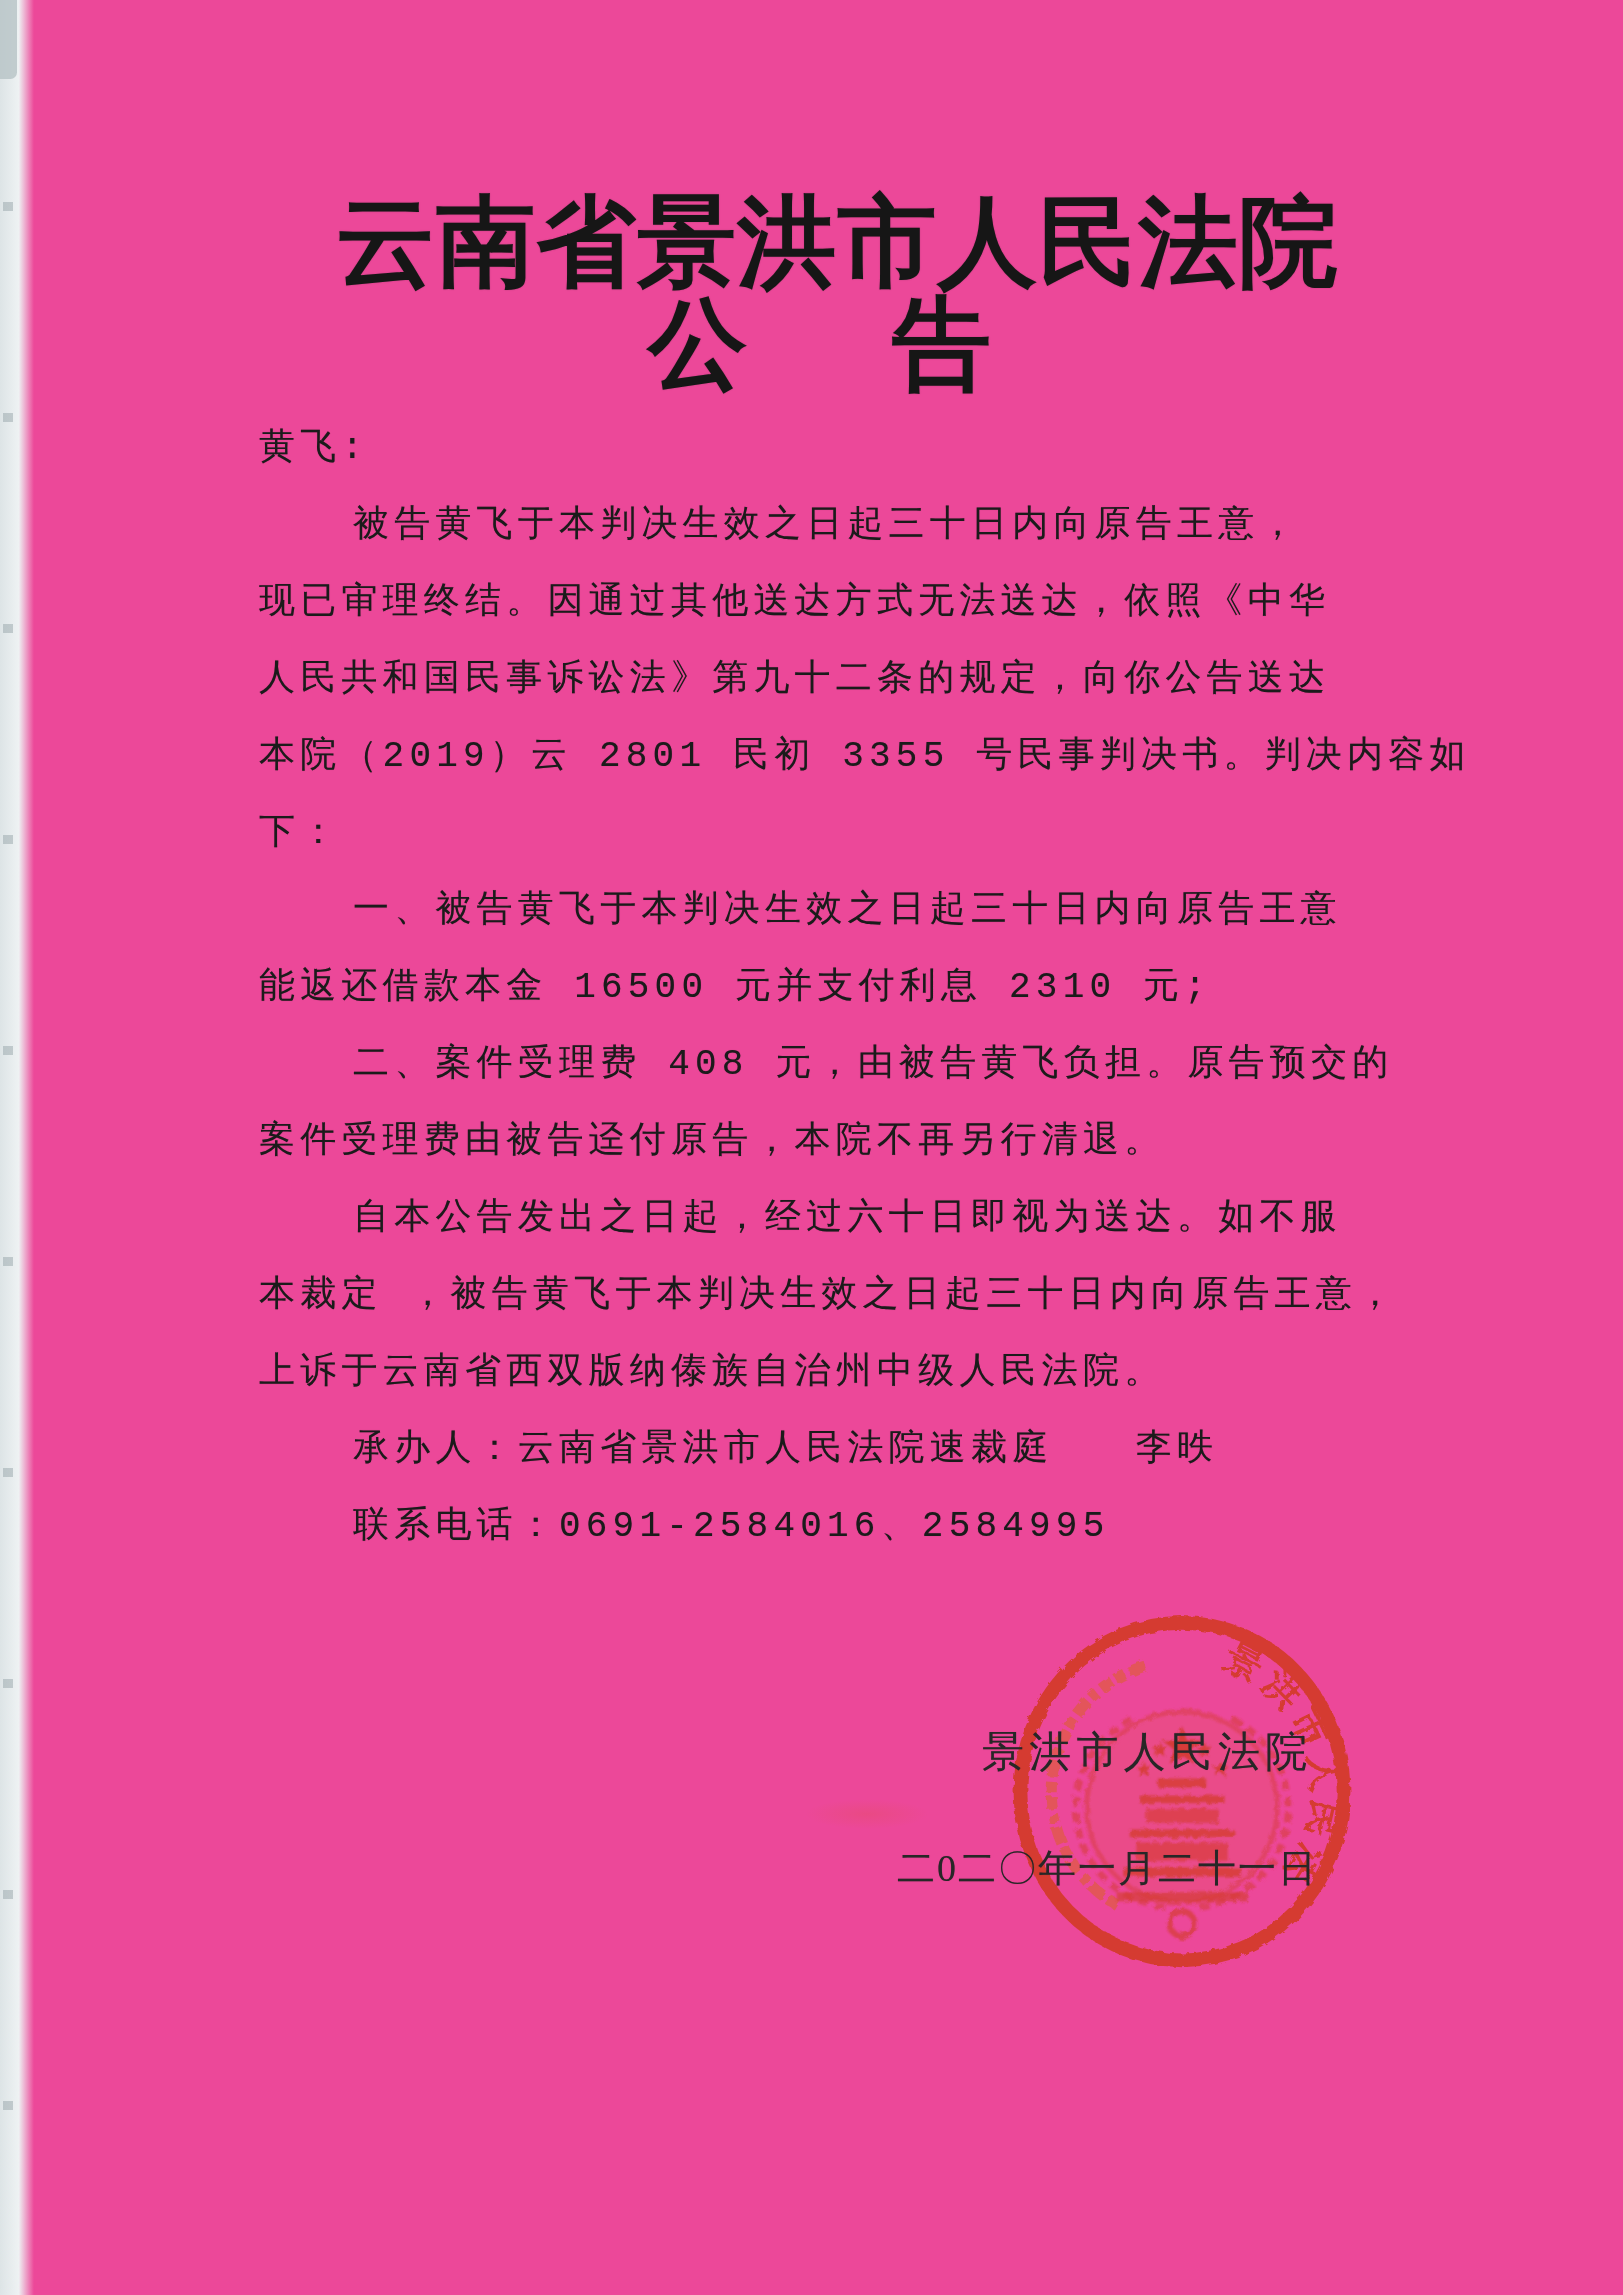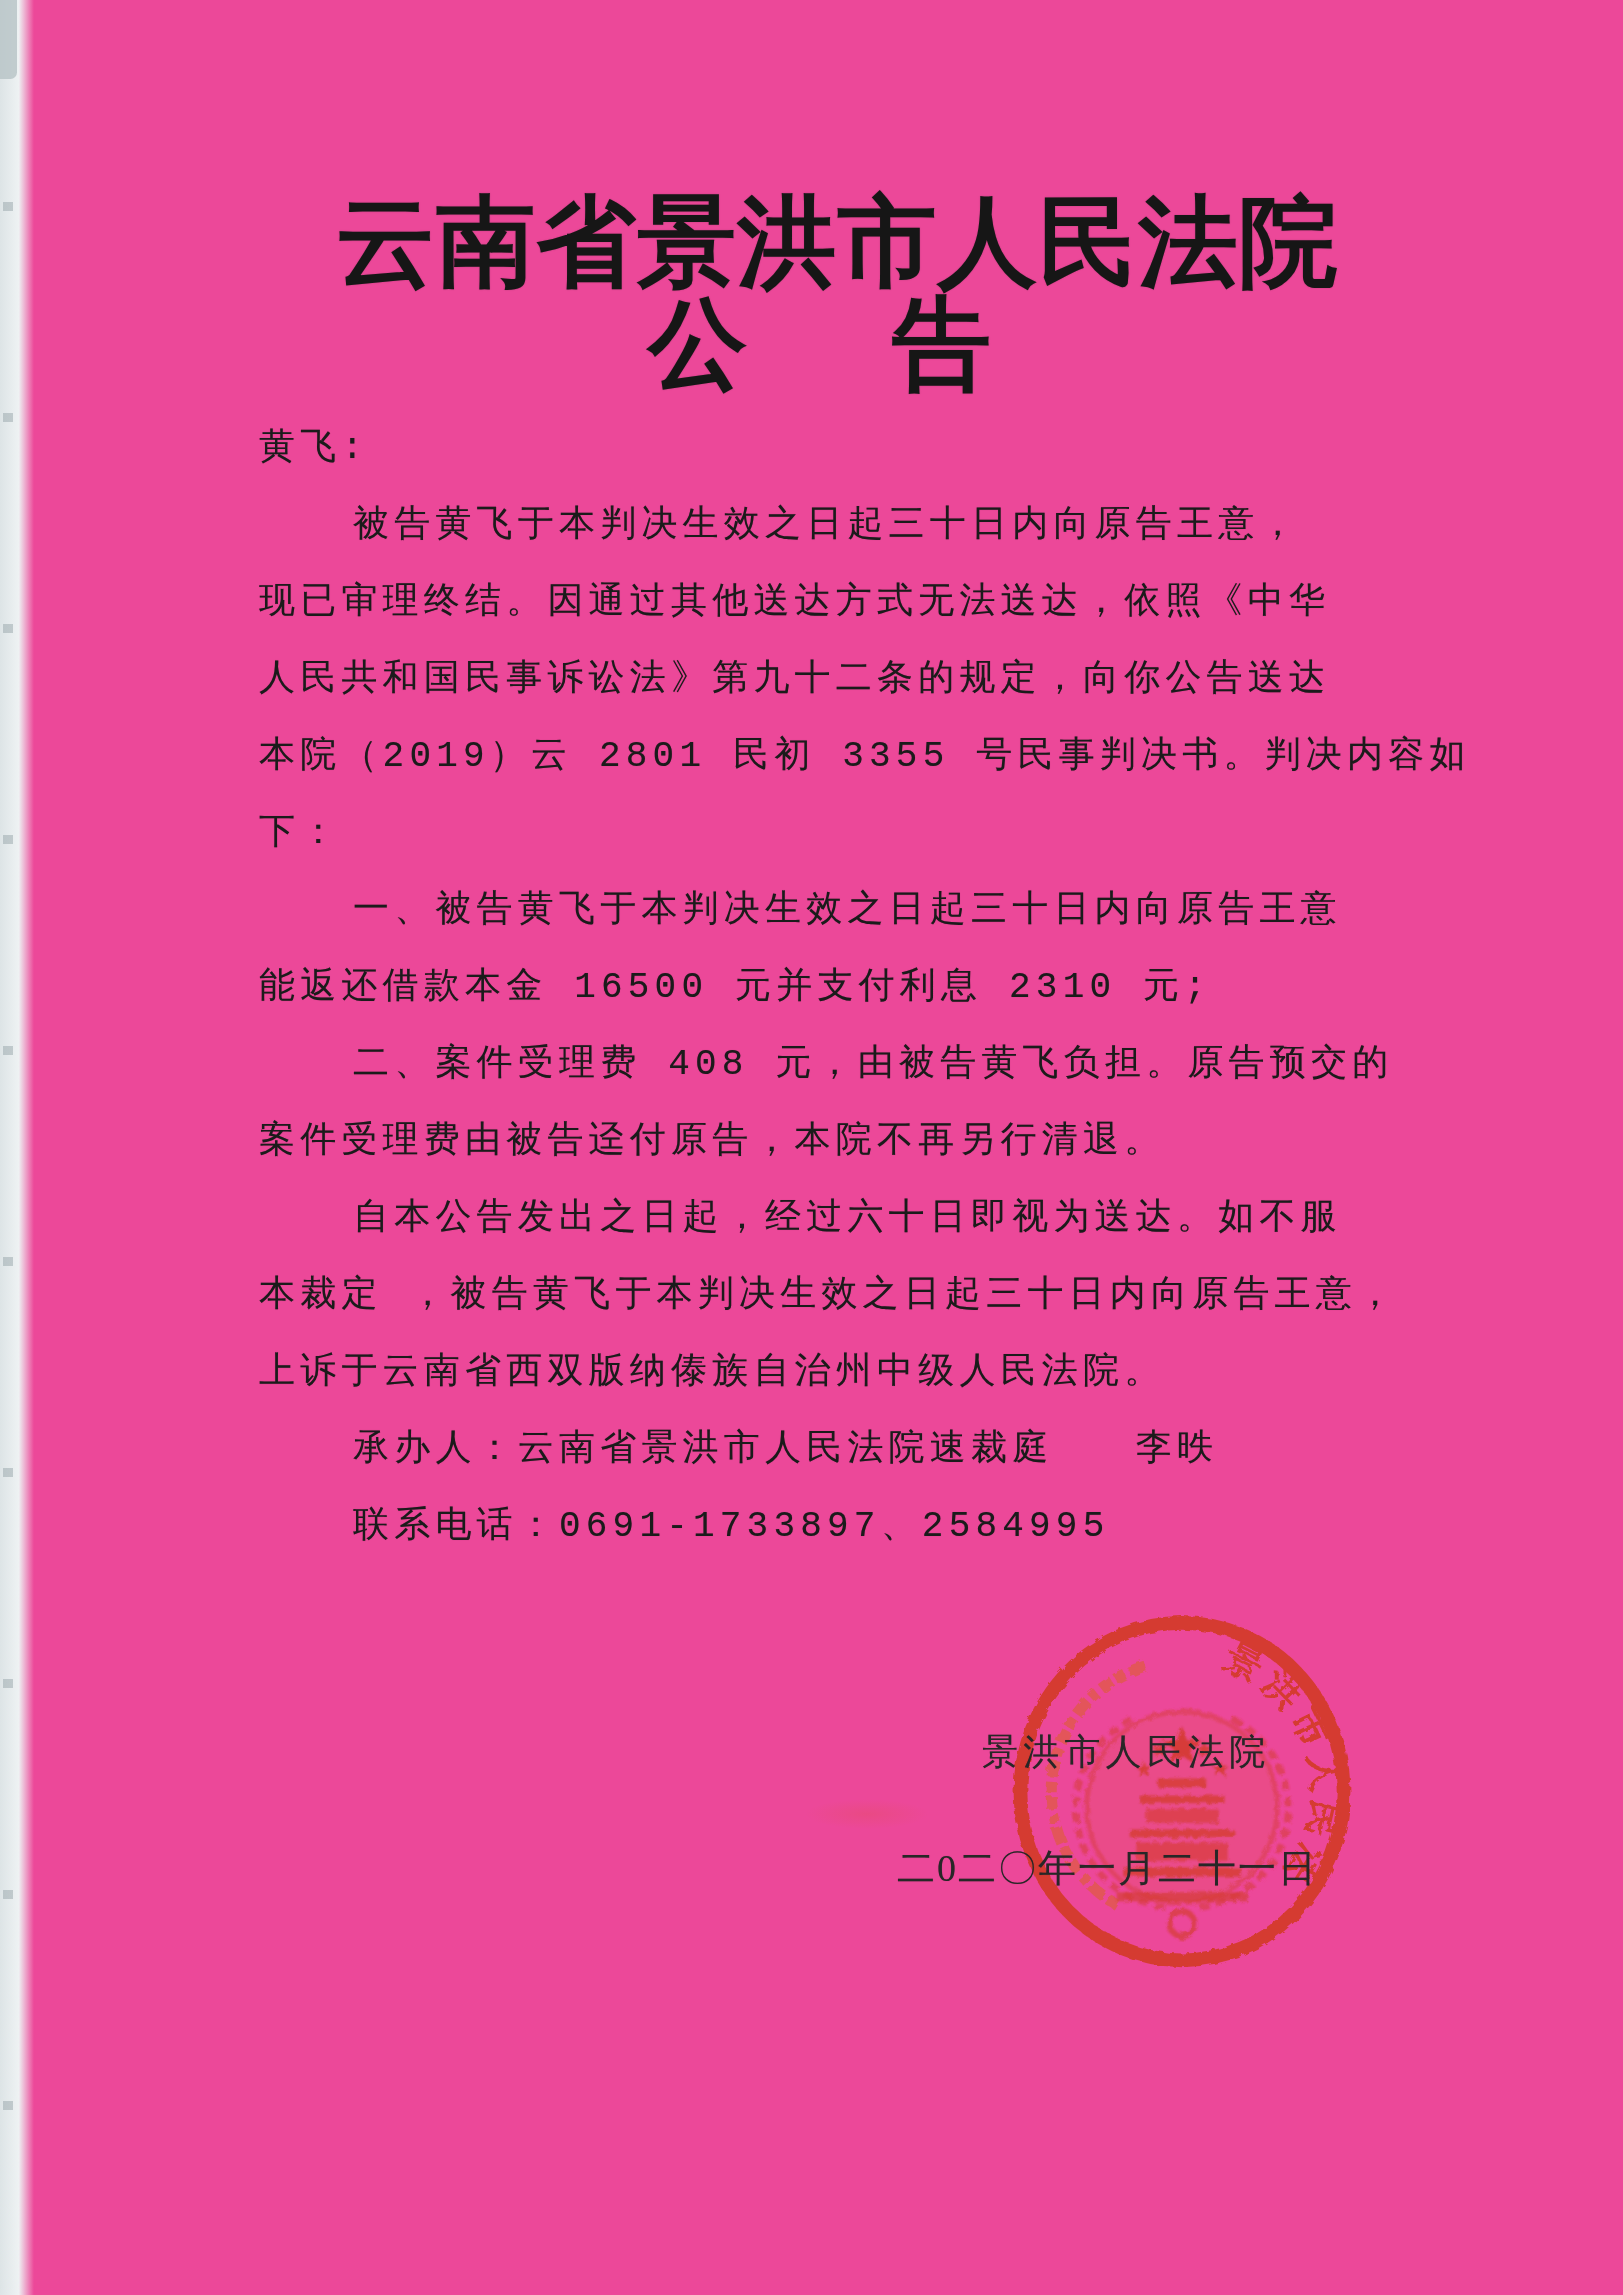--- a/index.html
+++ b/index.html
@@ -45,21 +45,21 @@
   .ln{
     height:77px;line-height:77px;font-size:36px;letter-spacing:5.2px;
     white-space:pre;text-shadow:0 0 0.7px rgba(25,25,25,.4);font-family:Liberation Mono, monospace;
   }
   .ind{padding-left:94px;}
   .seal-svg{position:absolute;left:1011px;top:1611px;width:344px;height:363px;z-index:1;}
   .seal-text{
     position:absolute;z-index:2;color:#272727;white-space:pre;
     text-shadow:0 0 0.7px rgba(25,25,25,.4);
   }
-  .seal-court{left:982px;top:1731px;font-size:36px;letter-spacing:5.2px;line-height:43px;}
+  .seal-court{left:982px;top:1731px;font-size:42px;letter-spacing:5.2px;line-height:43px;}
   .seal-date{left:897px;top:1847px;font-size:38px;letter-spacing:2px;line-height:42px;}
   .red-smear{
     position:absolute;left:805px;top:1799px;width:124px;height:30px;z-index:0;
     background:radial-gradient(ellipse at center,rgba(223,78,58,.22),rgba(223,78,58,0) 70%);
   }
 </style>
 </head>
 <body>
 
 <div class="page">
@@ -79,21 +79,21 @@
     <div class="ln">本院（2019）云 2801 民初 3355 号民事判决书。判决内容如</div>
     <div class="ln">下：</div>
     <div class="ln ind">一、被告黄飞于本判决生效之日起三十日内向原告王意</div>
     <div class="ln">能返还借款本金 16500 元并支付利息 2310 元;</div>
     <div class="ln ind">二、案件受理费 408 元，由被告黄飞负担。原告预交的</div>
     <div class="ln">案件受理费由被告迳付原告，本院不再另行清退。</div>
     <div class="ln ind">自本公告发出之日起，经过六十日即视为送达。如不服</div>
     <div class="ln">本裁定 ，被告黄飞于本判决生效之日起三十日内向原告王意，</div>
     <div class="ln">上诉于云南省西双版纳傣族自治州中级人民法院。</div>
     <div class="ln ind">承办人：云南省景洪市人民法院速裁庭　　李昳</div>
-    <div class="ln ind">联系电话：0691-1733897、2584995</div>
+    <div class="ln ind">联系电话：0691-2584016、2584995</div>
   </div>
 
   <div class="red-smear"></div>
 
   <svg class="seal-svg" viewBox="0 0 525 555">
     <defs>
       <filter id="stamp" x="-15%" y="-15%" width="130%" height="130%">
         <feTurbulence type="fractalNoise" baseFrequency="0.09" numOctaves="2" result="n"></feTurbulence>
         <feDisplacementMap in="SourceGraphic" in2="n" scale="9"></feDisplacementMap>
       </filter>

